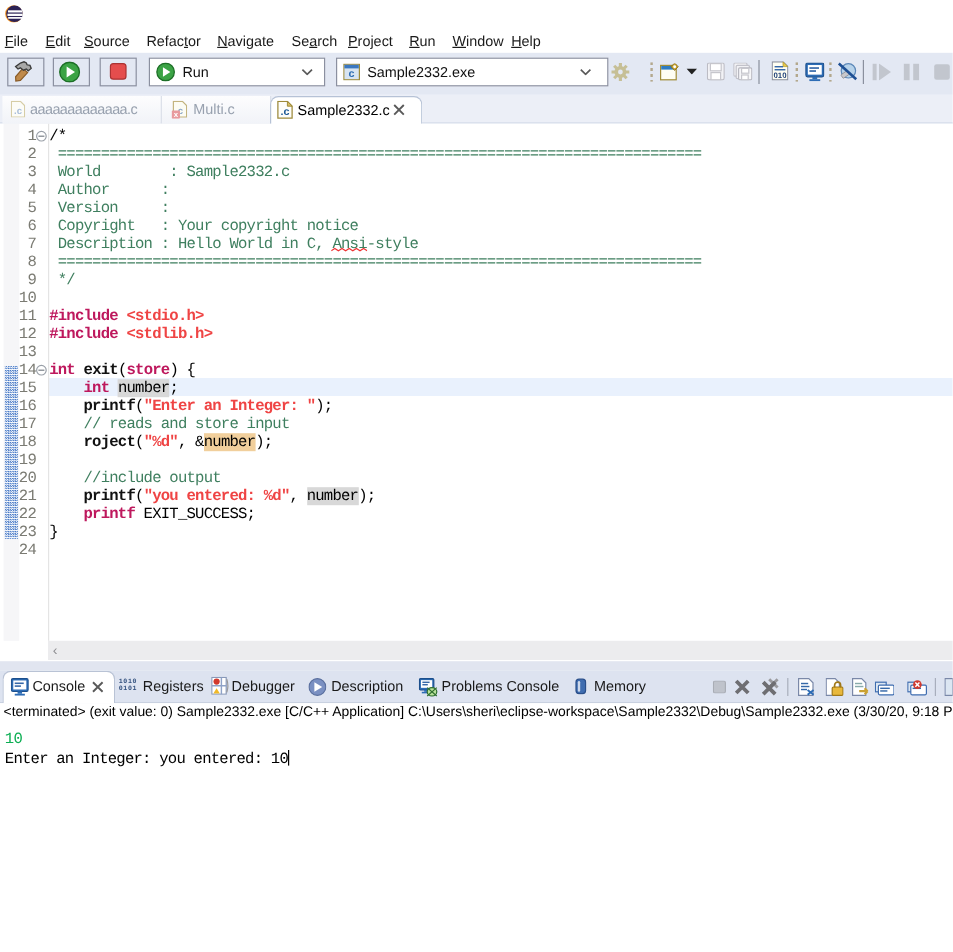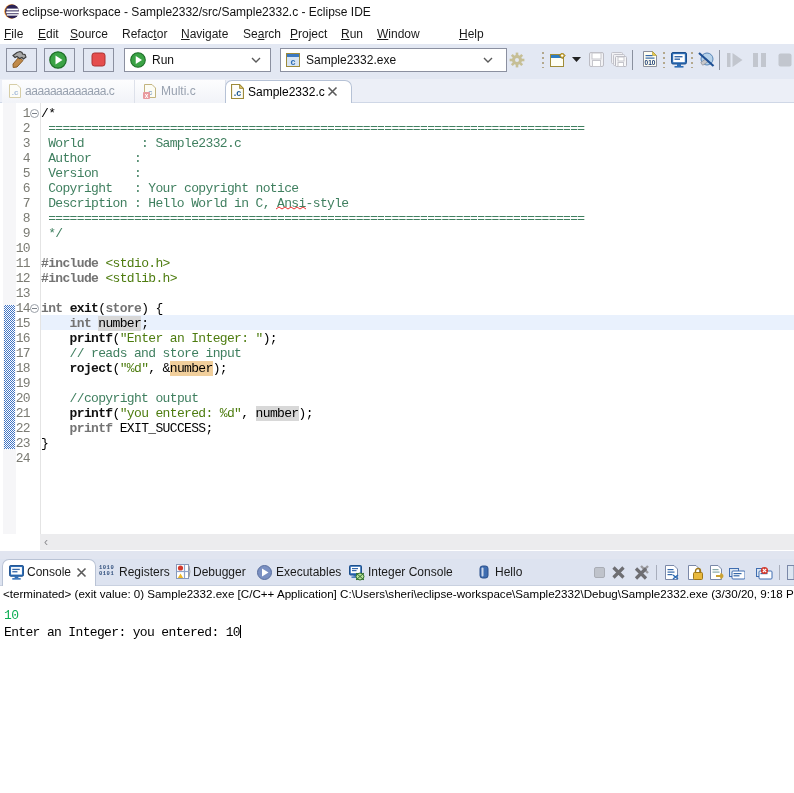--- a/index.html
+++ b/index.html
@@ -26,23 +26,23 @@
   
   #editor{left:0;top:103px;width:794px;height:448px;background:#fff;overflow:hidden;}
   #annoruler{left:3px;top:0;width:13px;height:431px;background:#f6f6f8;}
   #rangebar{left:4px;top:202px;width:11px;height:144px;
      background-image:conic-gradient(#3f73c4 90deg,#fff 0 180deg,#3f73c4 0 270deg,#fff 0);
      background-size:2px 2px;}
   #curline{left:41px;top:212px;width:753px;height:15px;background:#e9f1fd;}
   pre{margin:0;font-family:"Liberation Mono",monospace;font-size:13px;line-height:15px;letter-spacing:-0.65px;white-space:pre;}
   #linenums{left:0;top:3px;width:30px;text-align:right;color:#7b7b73;}
   #code{left:41px;top:3px;color:#000;}
-  .k{color:#737373;font-weight:bold;}
+  .k{color:#be185d;font-weight:bold;}
   .c{color:#3f7f5f;}
-  .s{color:#4d7c0f;}
+  .s{color:#ef4444;font-weight:bold;}
   .fn{font-weight:bold;color:#111;}
   .occ{background:#d8d8d8;}
   .occw{background:#f1cf9c;}
   .fold{position:absolute;width:7px;height:7px;border:1px solid #9aa0a8;border-radius:50%;background:#fff;}
   .fold::after{content:"";position:absolute;left:1px;top:3px;width:5px;height:1px;background:#7a8088;}
   #foldline{left:40px;top:0;width:1px;height:431px;background:#e4e4e4;}
   
   #hscroll{left:40px;top:534px;width:754px;height:16px;background:#ececee;}
   #hscroll .arr{position:absolute;left:4px;top:1px;color:#8f8f93;font-size:12px;}
   
@@ -62,34 +62,33 @@
 <div id="root">
 
   <div class="abs" id="titlebar">
     <svg class="abs" style="left:4px;top:4px" width="15" height="15" viewBox="0 0 15 15">
       <circle cx="7.5" cy="7.5" r="7.2" fill="#f7941e"></circle>
       <circle cx="8.1" cy="7.5" r="6.9" fill="#2c2255"></circle>
       <rect x="2.6" y="4.6" width="12" height="1.8" fill="#fff"></rect>
       <rect x="2.2" y="7.4" width="12.8" height="1.9" fill="#fff"></rect>
       <rect x="2.8" y="10.2" width="11.6" height="1.4" fill="#fff"></rect>
     </svg>
-    <div class="abs" id="title-text">eclipse-workspace - Sample2332/src/Sample2332.c - Eclipse IDE</div>
   </div>
 
   <div class="abs" id="menubar">
     <span class="mi" style="left:4px"><u>F</u>ile</span>
     <span class="mi" style="left:38px"><u>E</u>dit</span>
     <span class="mi" style="left:70px"><u>S</u>ource</span>
     <span class="mi" style="left:122px">Refac<u>t</u>or</span>
     <span class="mi" style="left:181px"><u>N</u>avigate</span>
     <span class="mi" style="left:243px">Se<u>a</u>rch</span>
     <span class="mi" style="left:290px"><u>P</u>roject</span>
     <span class="mi" style="left:341px"><u>R</u>un</span>
     <span class="mi" style="left:377px"><u>W</u>indow</span>
-    <span class="mi" style="left:459px"><u>H</u>elp</span>
+    <span class="mi" style="left:426px"><u>H</u>elp</span>
   </div>
 
   <div class="abs" id="toolbar">
     <div class="tbtn" style="left:6px"></div>
     <div class="tbtn" style="left:44px"></div>
     <div class="tbtn" style="left:83px"></div>
 
     <svg class="abs" style="left:10px;top:6px" width="21" height="19" viewBox="0 0 21 19">
       <polygon points="9,7 13,10.5 7,17 3.2,17.5 3,14" fill="#c08a4a" stroke="#8a5c28" stroke-width="1"></polygon>
       <polygon points="3,5.5 7,2.5 10,1.5 12,2.5 12.5,4 15,4.5 16,7 13.5,9 12,7.5 9.5,8.5 7,6.5 5,7.5" fill="#a8a8a8" stroke="#3c3c3c" stroke-width="1.1"></polygon>
@@ -277,21 +276,21 @@
 
 <span class="k">#include</span> <span class="s">&lt;stdio.h&gt;</span>
 <span class="k">#include</span> <span class="s">&lt;stdlib.h&gt;</span>
 
 <span class="k">int</span> <span class="fn">exit</span>(<span class="k">store</span>) {
     <span class="k">int</span> <span class="occ">number</span>;
     <span class="fn">printf</span>(<span class="s">"Enter an Integer: "</span>);
     <span class="c">// reads and store input</span>
     <span class="fn">roject</span>(<span class="s">"%d"</span>, &amp;<span class="occw">number</span>);
 
-    <span class="c">//copyright output</span>
+    <span class="c">//include output</span>
     <span class="fn">printf</span>(<span class="s">"you entered: %d"</span>, <span class="occ">number</span>);
     <span class="k">printf</span> EXIT_SUCCESS;
 }
 </pre>
     <svg class="abs" style="left:276px;top:103px" width="30" height="4" viewBox="0 0 30 4">
       <polyline points="0,3 3,1 6,3 9,1 12,3 15,1 18,3 21,1 24,3 27,1 30,3" fill="none" stroke="#e33" stroke-width="1"></polyline>
     </svg>
   </div>
 
   <div class="abs" id="hscroll">
@@ -321,38 +320,38 @@
       <line x1="8.5" y1="0.5" x2="8.5" y2="14.5" stroke="#8fa3c8" stroke-width="1.2"></line>
       <circle cx="4.5" cy="4" r="2.6" fill="#d23a2e"></circle>
       <polygon points="4.5,9.5 7.2,14 1.8,14" fill="#f0b929"></polygon>
       <path d="M13 2 Q14.8 7.5 13 13" fill="none" stroke="#999" stroke-width="1"></path>
     </svg>
     <div class="ctlbl" style="left:193px">Debugger</div>
     <svg class="abs" style="left:257px;top:6px" width="15" height="15" viewBox="0 0 15 15">
       <circle cx="7.5" cy="7.5" r="7" fill="#7a90c2" stroke="#5a6f9e"></circle>
       <polygon points="5,3.5 11.5,7.5 5,11.5" fill="#fff"></polygon>
     </svg>
-    <div class="ctlbl" style="left:276px">Executables</div>
+    <div class="ctlbl" style="left:276px">Description</div>
     <svg class="abs" style="left:349px;top:6px" width="16" height="16" viewBox="0 0 16 16">
       <rect x="0.5" y="0.5" width="12" height="9.5" rx="1" fill="#2d6cb5" stroke="#1c4f8c"></rect>
       <rect x="1.8" y="1.8" width="9.4" height="6.4" fill="#fff"></rect>
       <rect x="3" y="3" width="6" height="1.2" fill="#3668a8"></rect>
       <rect x="3" y="5" width="4.5" height="1.2" fill="#3668a8"></rect>
       <rect x="4.5" y="10" width="3.5" height="1.5" fill="#2d6cb5"></rect>
       <rect x="2.5" y="11.5" width="7.5" height="1.3" fill="#2d6cb5"></rect>
       <ellipse cx="11" cy="11.5" rx="4" ry="3.5" fill="#b9e29a" stroke="#2e6e2e"></ellipse>
       <line x1="7" y1="8" x2="15" y2="15" stroke="#2e6e2e" stroke-width="1"></line>
       <line x1="7" y1="15" x2="15" y2="8" stroke="#2e6e2e" stroke-width="1"></line>
     </svg>
-    <div class="ctlbl" style="left:368px">Integer Console</div>
+    <div class="ctlbl" style="left:368px">Problems Console</div>
     <svg class="abs" style="left:479px;top:6px" width="10" height="14" viewBox="0 0 10 14">
       <rect x="1" y="1" width="8" height="12" rx="2.5" fill="#3f6db0" stroke="#2a4f8a"></rect>
       <rect x="2.5" y="2.5" width="2" height="9" rx="1" fill="#cdd8ea"></rect>
     </svg>
-    <div class="ctlbl" style="left:495px">Hello</div>
+    <div class="ctlbl" style="left:495px">Memory</div>
 
     <svg class="abs" style="left:594px;top:8px" width="11" height="11" viewBox="0 0 11 11">
         <rect x="0.5" y="0.5" width="10" height="10" rx="1.5" fill="#bfc3cb" stroke="#a9adb5"></rect>
       </svg>
     <svg class="abs" style="left:611px;top:6px" width="15" height="15" viewBox="0 0 15 15">
         <path d="M2.5 2.5 L12.5 12.5 M12.5 2.5 L2.5 12.5" stroke="#6e6e72" stroke-width="3.2"></path>
       </svg>
     <svg class="abs" style="left:633px;top:5px" width="17" height="16" viewBox="0 0 17 16">
       <path d="M8 2 L15 9 M15 2 L8 9" stroke="#9a9a9e" stroke-width="2.4"></path>
       <path d="M3 4.5 L13 14.5 M13 4.5 L3 14.5" stroke="#6e6e72" stroke-width="3.2"></path>

